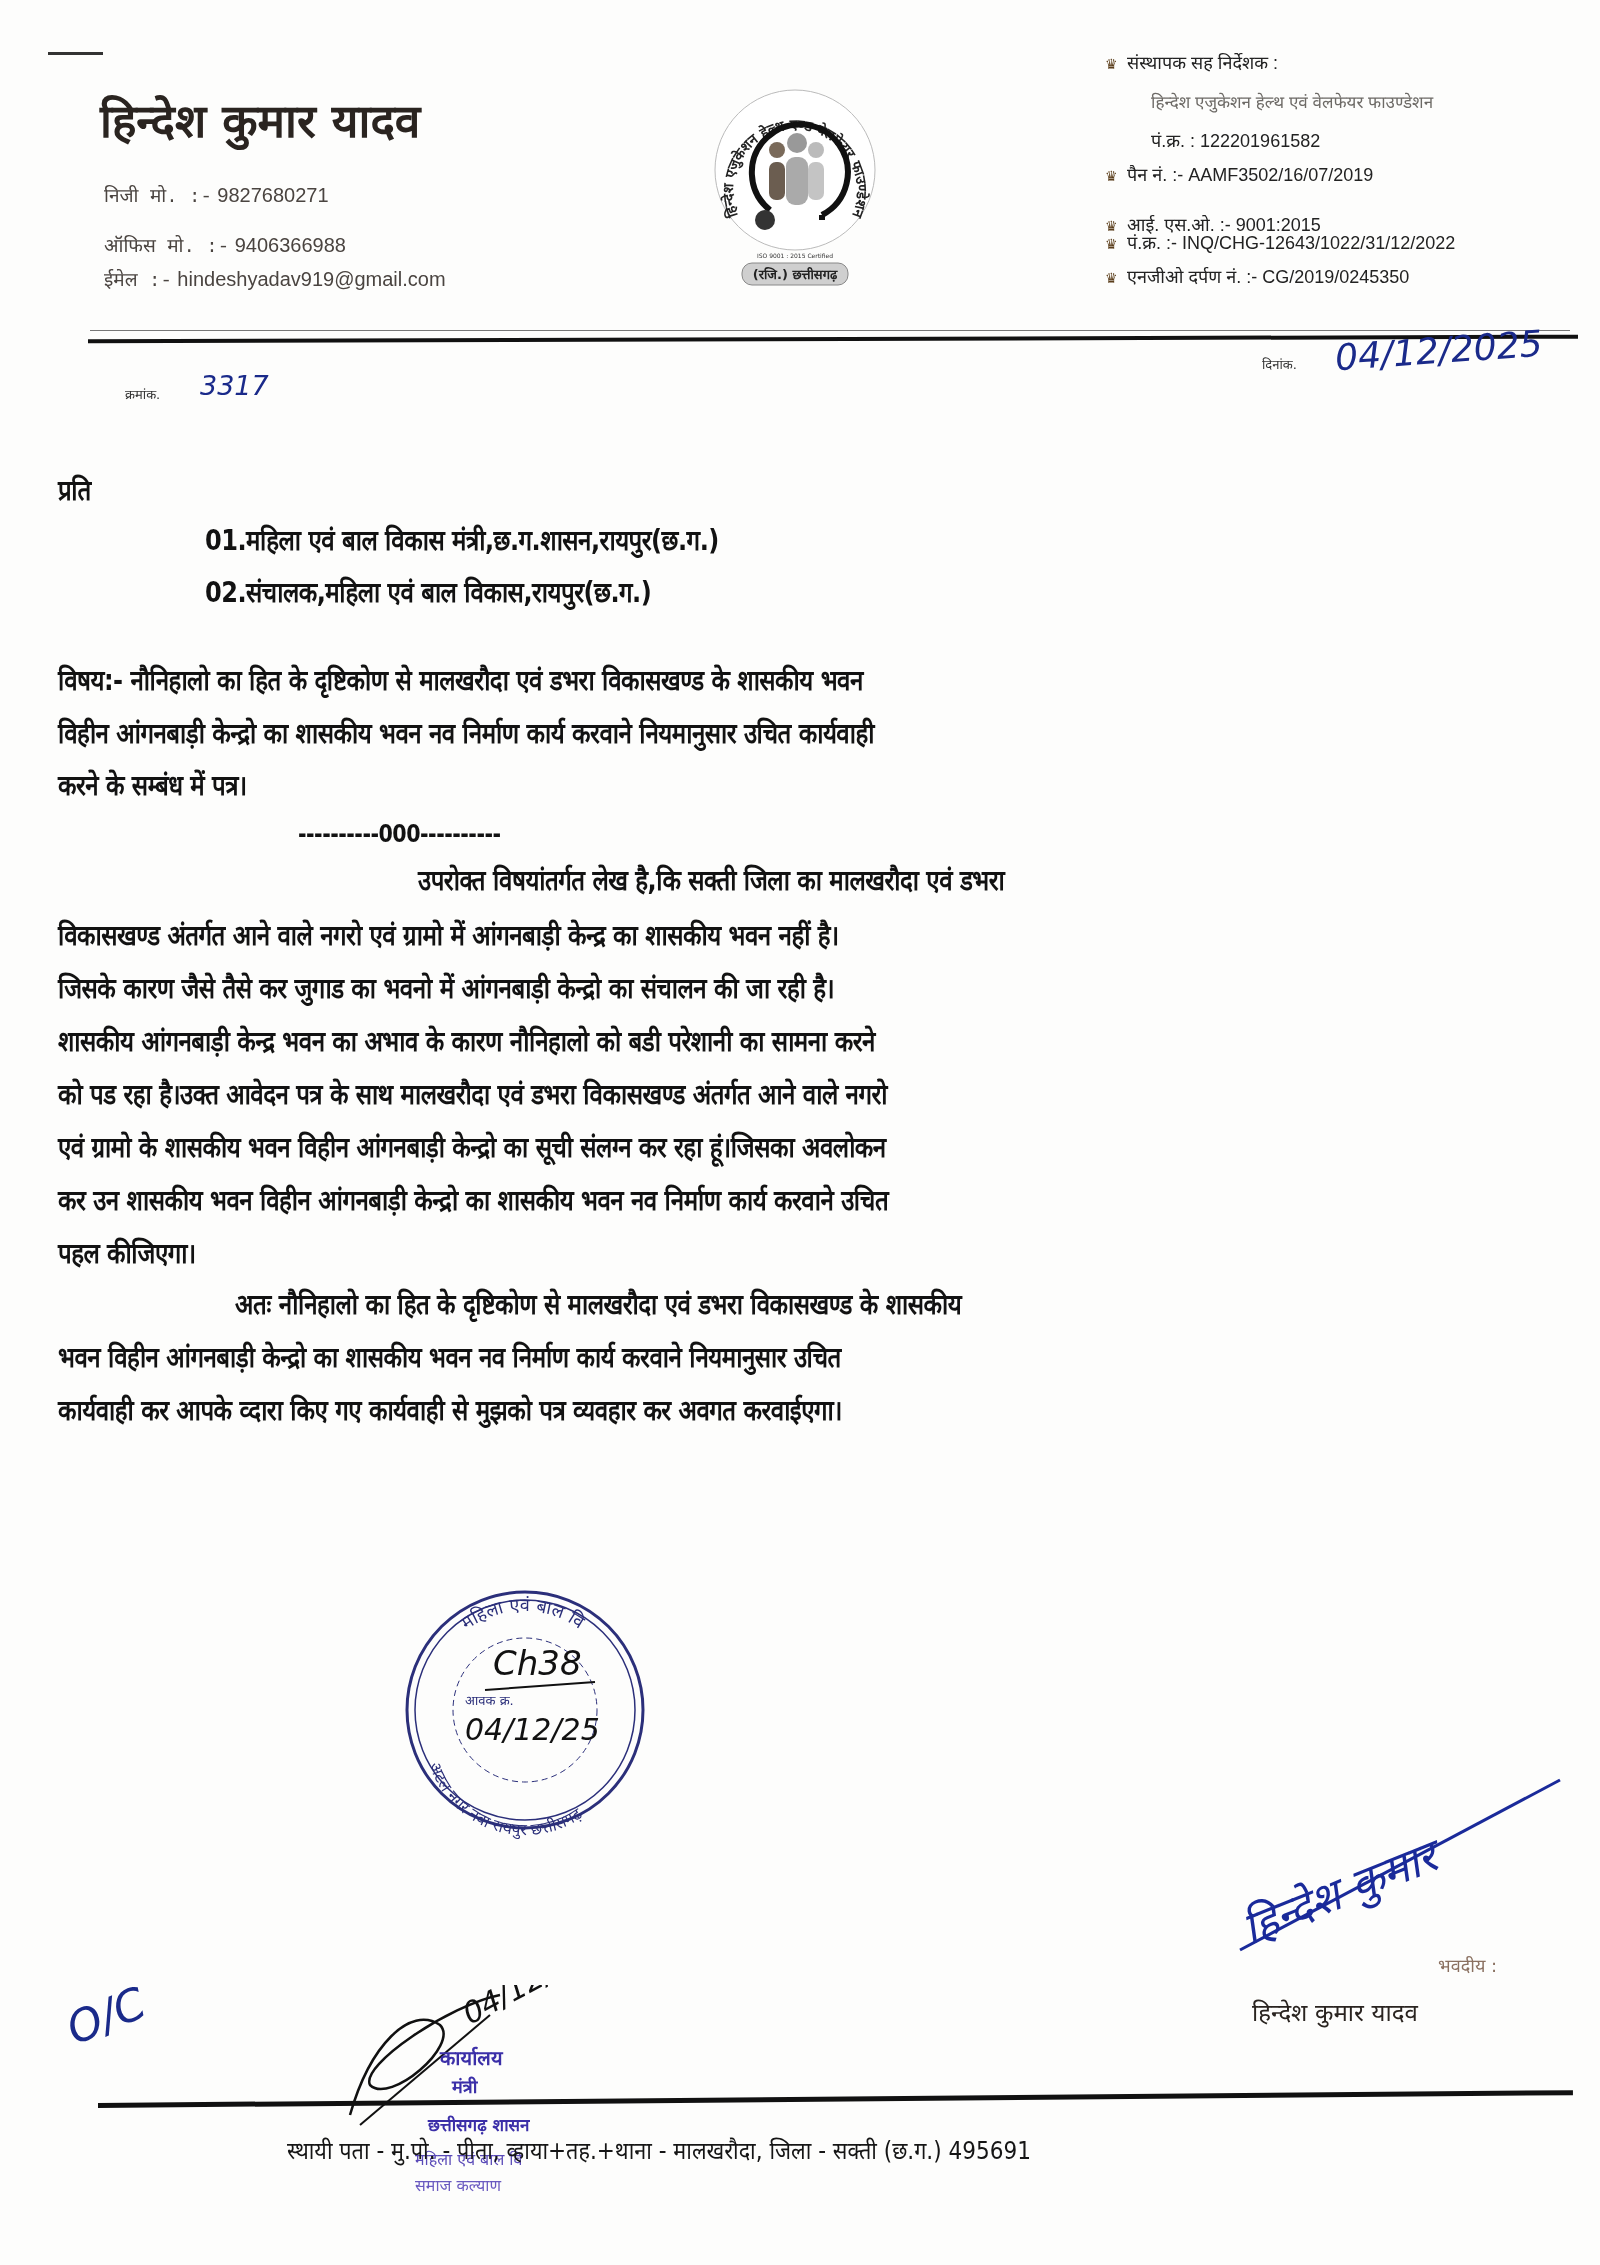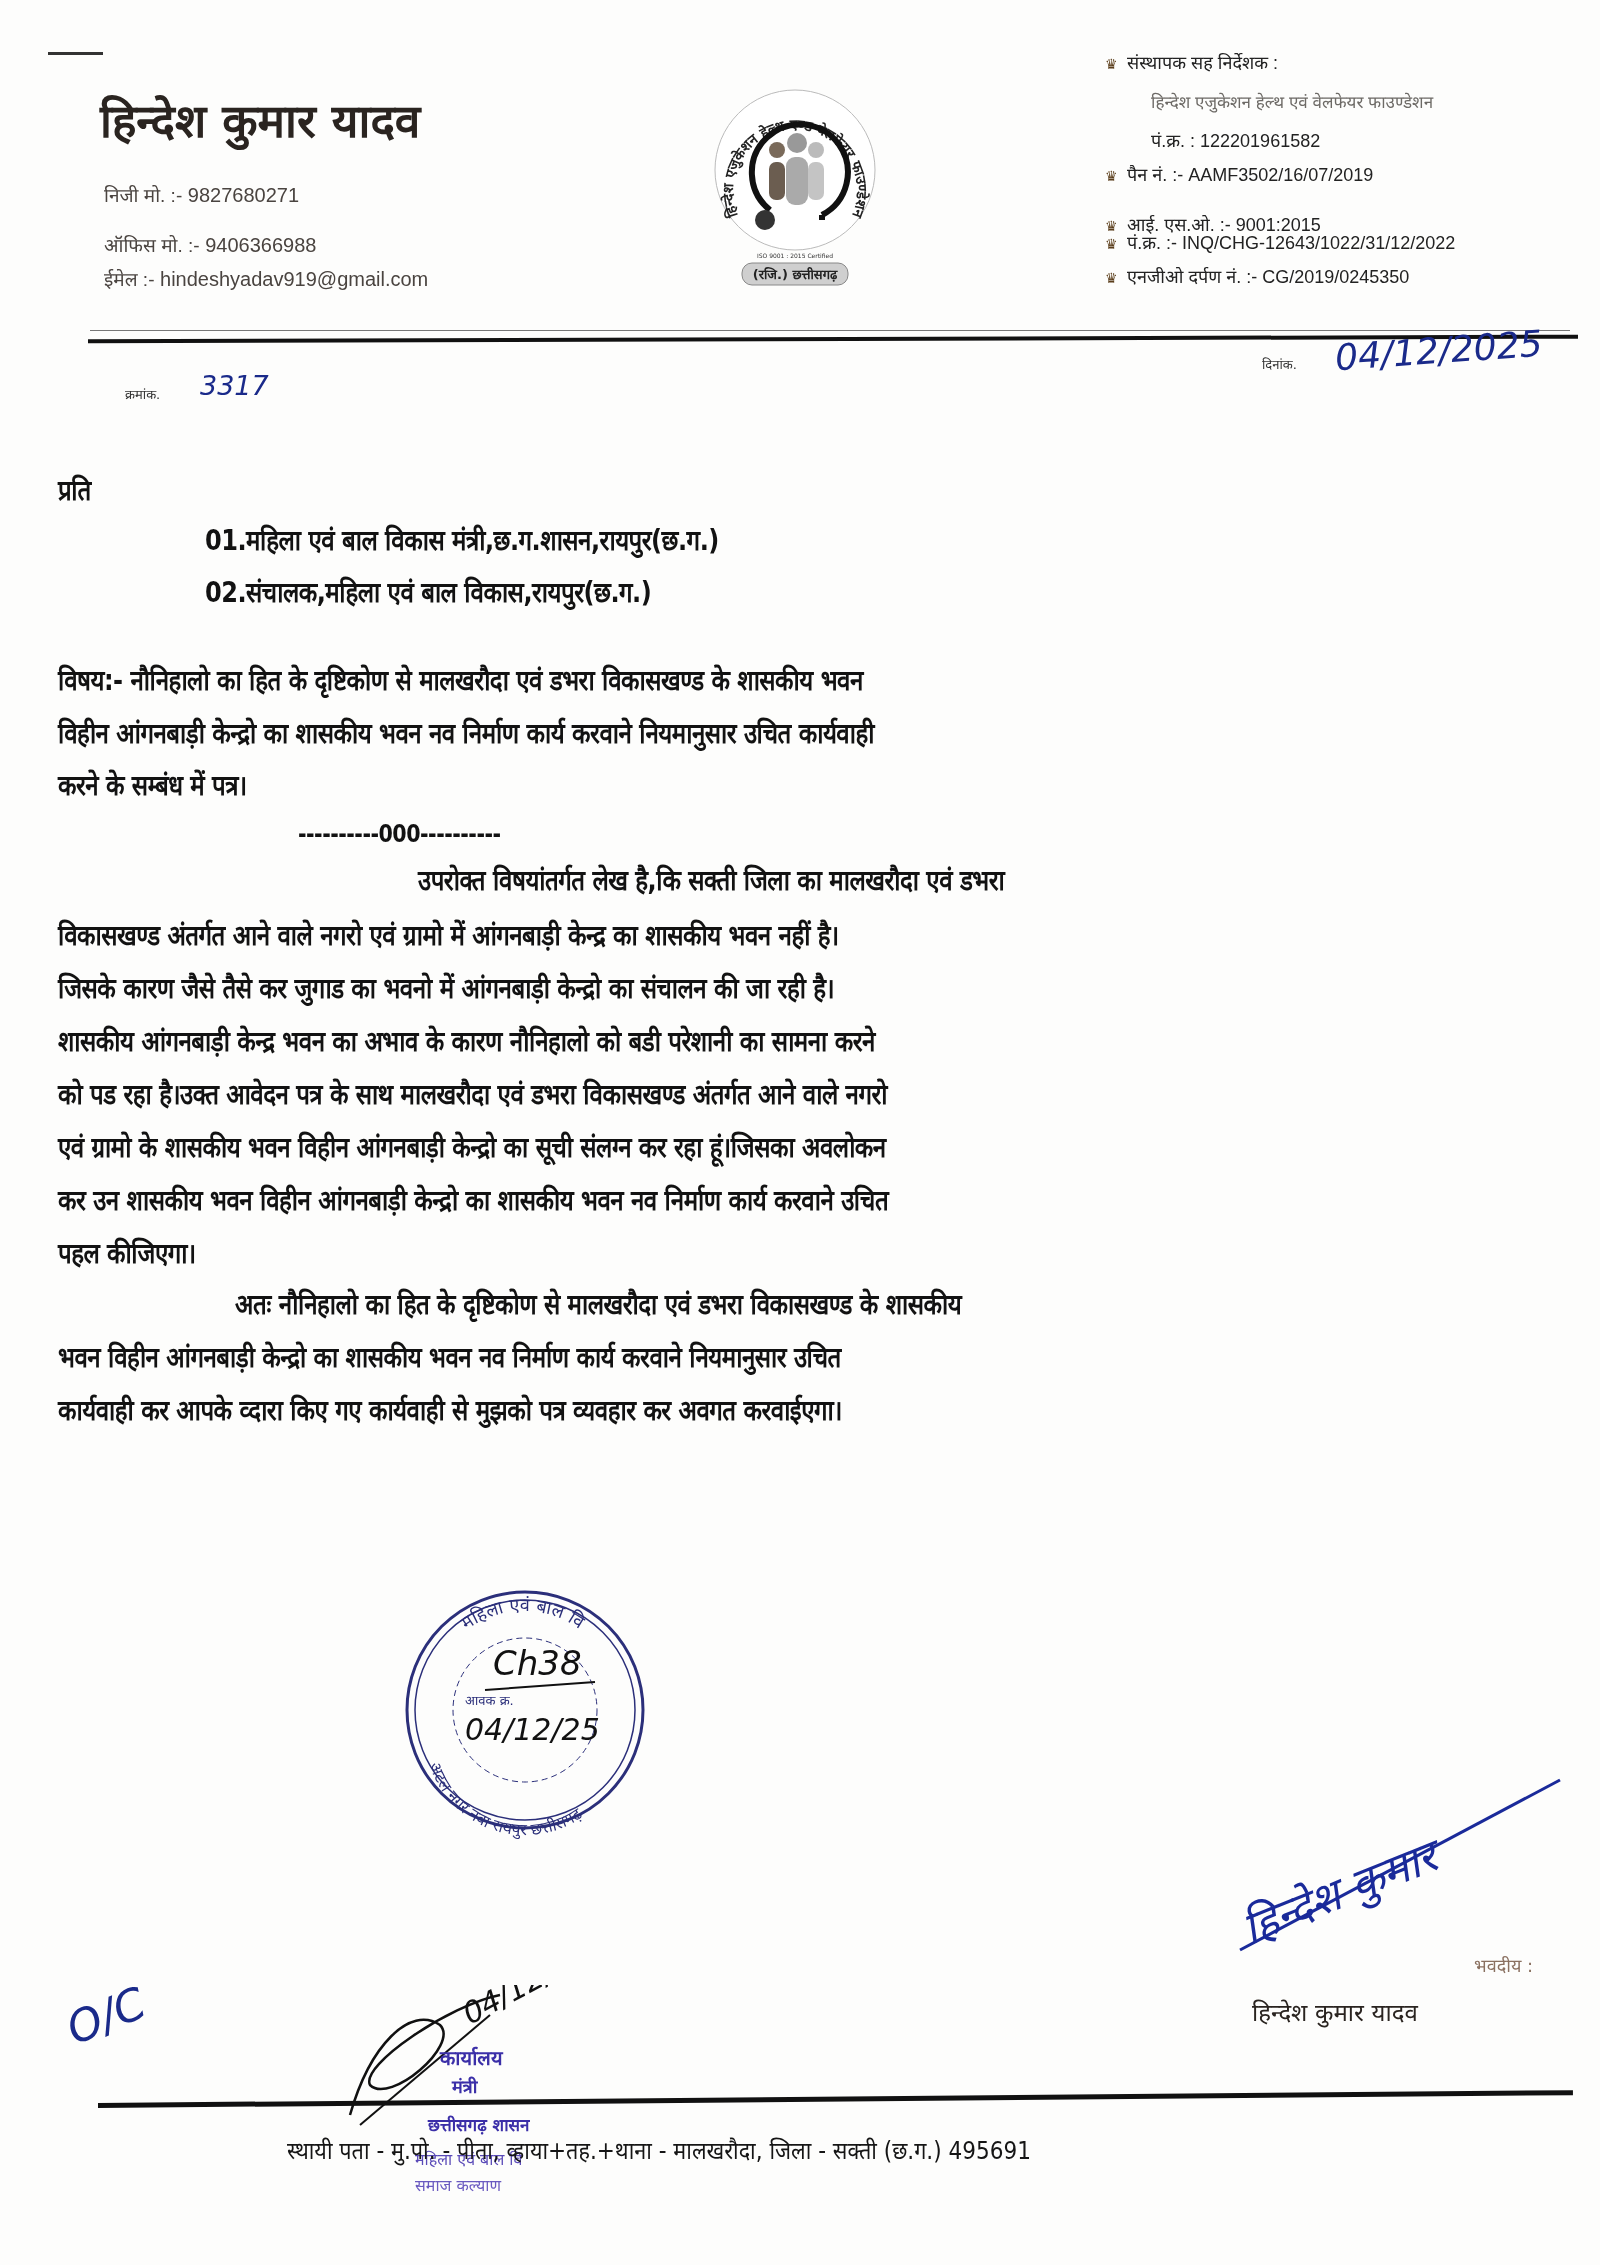--- a/index.html
+++ b/index.html
@@ -6,21 +6,21 @@
   body { width: 1600px; height: 2265px; position: relative; overflow: hidden;
          font-family: "DejaVu Sans", sans-serif; color: #111; }
   .page { position: absolute; left: 0; top: 0; width: 1600px; height: 2265px; background: #fdfdfc; }
 
   .top-mark { position: absolute; left: 48px; top: 52px; width: 55px; height: 3px; background: #333; }
 
   
   .hdr-name { position: absolute; left: 100px; top: 88px; font-family: "DejaVu Serif", serif;
               font-weight: bold; font-size: 46px; color: #2a2420; letter-spacing: 0px; }
   .hdr-contact { position: absolute; left: 104px; font-size: 20px; color: #4a4440; font-family: "Liberation Sans", sans-serif; }
-  .hdr-contact .lbl { font-family: Liberation Sans, sans-serif; font-size: 19px; }
+  .hdr-contact .lbl { font-family: Liberation Mono, monospace; font-size: 19px; }
 
   
   .logo { position: absolute; left: 710px; top: 70px; width: 170px; height: 230px; }
 
   
   .hdr-right { position: absolute; left: 1105px; top: 42px; width: 490px; font-size: 18px; color: #222; font-family: "Liberation Sans", sans-serif; }
   .hdr-right .row { position: absolute; left: 0; white-space: nowrap; }
   .hdr-right .row.ind { left: 46px; }
   .star { display: inline-block; width: 16px; color: #5a3d1a; font-size: 14px; margin-right: 6px; }
   .hdr-right .foundation { color: #6d6a66; font-size: 17px; }
@@ -36,21 +36,21 @@
   
   .bt { position: absolute; font-family: "DejaVu Sans", sans-serif; font-weight: bold; font-size: 28px;
         color: #121212; white-space: nowrap; letter-spacing: -0.6px; transform-origin: left center; }
   .cond { transform: scaleX(0.86); }
 
   
   .stamp { position: absolute; left: 385px; top: 1570px; width: 280px; height: 280px; }
 
   
   .sig-right { position: absolute; left: 1230px; top: 1770px; width: 360px; height: 200px; }
-  .sig-bhav { position: absolute; left: 1438px; top: 1953px; font-size: 18px; color: #8a7060; font-family: "DejaVu Sans", sans-serif; margin-left: 36px; }
+  .sig-bhav { position: absolute; left: 1438px; top: 1953px; font-size: 18px; color: #8a7060; font-family: "DejaVu Sans", sans-serif; }
   .sig-name { position: absolute; left: 1252px; top: 1995px; font-size: 24px; color: #2a2420; font-family: "DejaVu Sans", sans-serif; }
 
   .oc-note { position: absolute; left: 66px; top: 1990px; font-size: 44px; transform: rotate(-22deg); }
   .office-sig { position: absolute; left: 330px; top: 1985px; width: 330px; height: 250px; }
 
   .footer-rule { position: absolute; left: 98px; top: 2103px; width: 1475px; height: 5px; background: #111; transform: rotate(-0.5deg); transform-origin: left; }
   .footer-addr { position: absolute; left: 287px; top: 2133px; font-size: 24px; color: #151515; white-space: nowrap; font-family: "DejaVu Sans", sans-serif; transform: scaleX(0.9); transform-origin: left; }
 </style>
 </head>
 <body>

